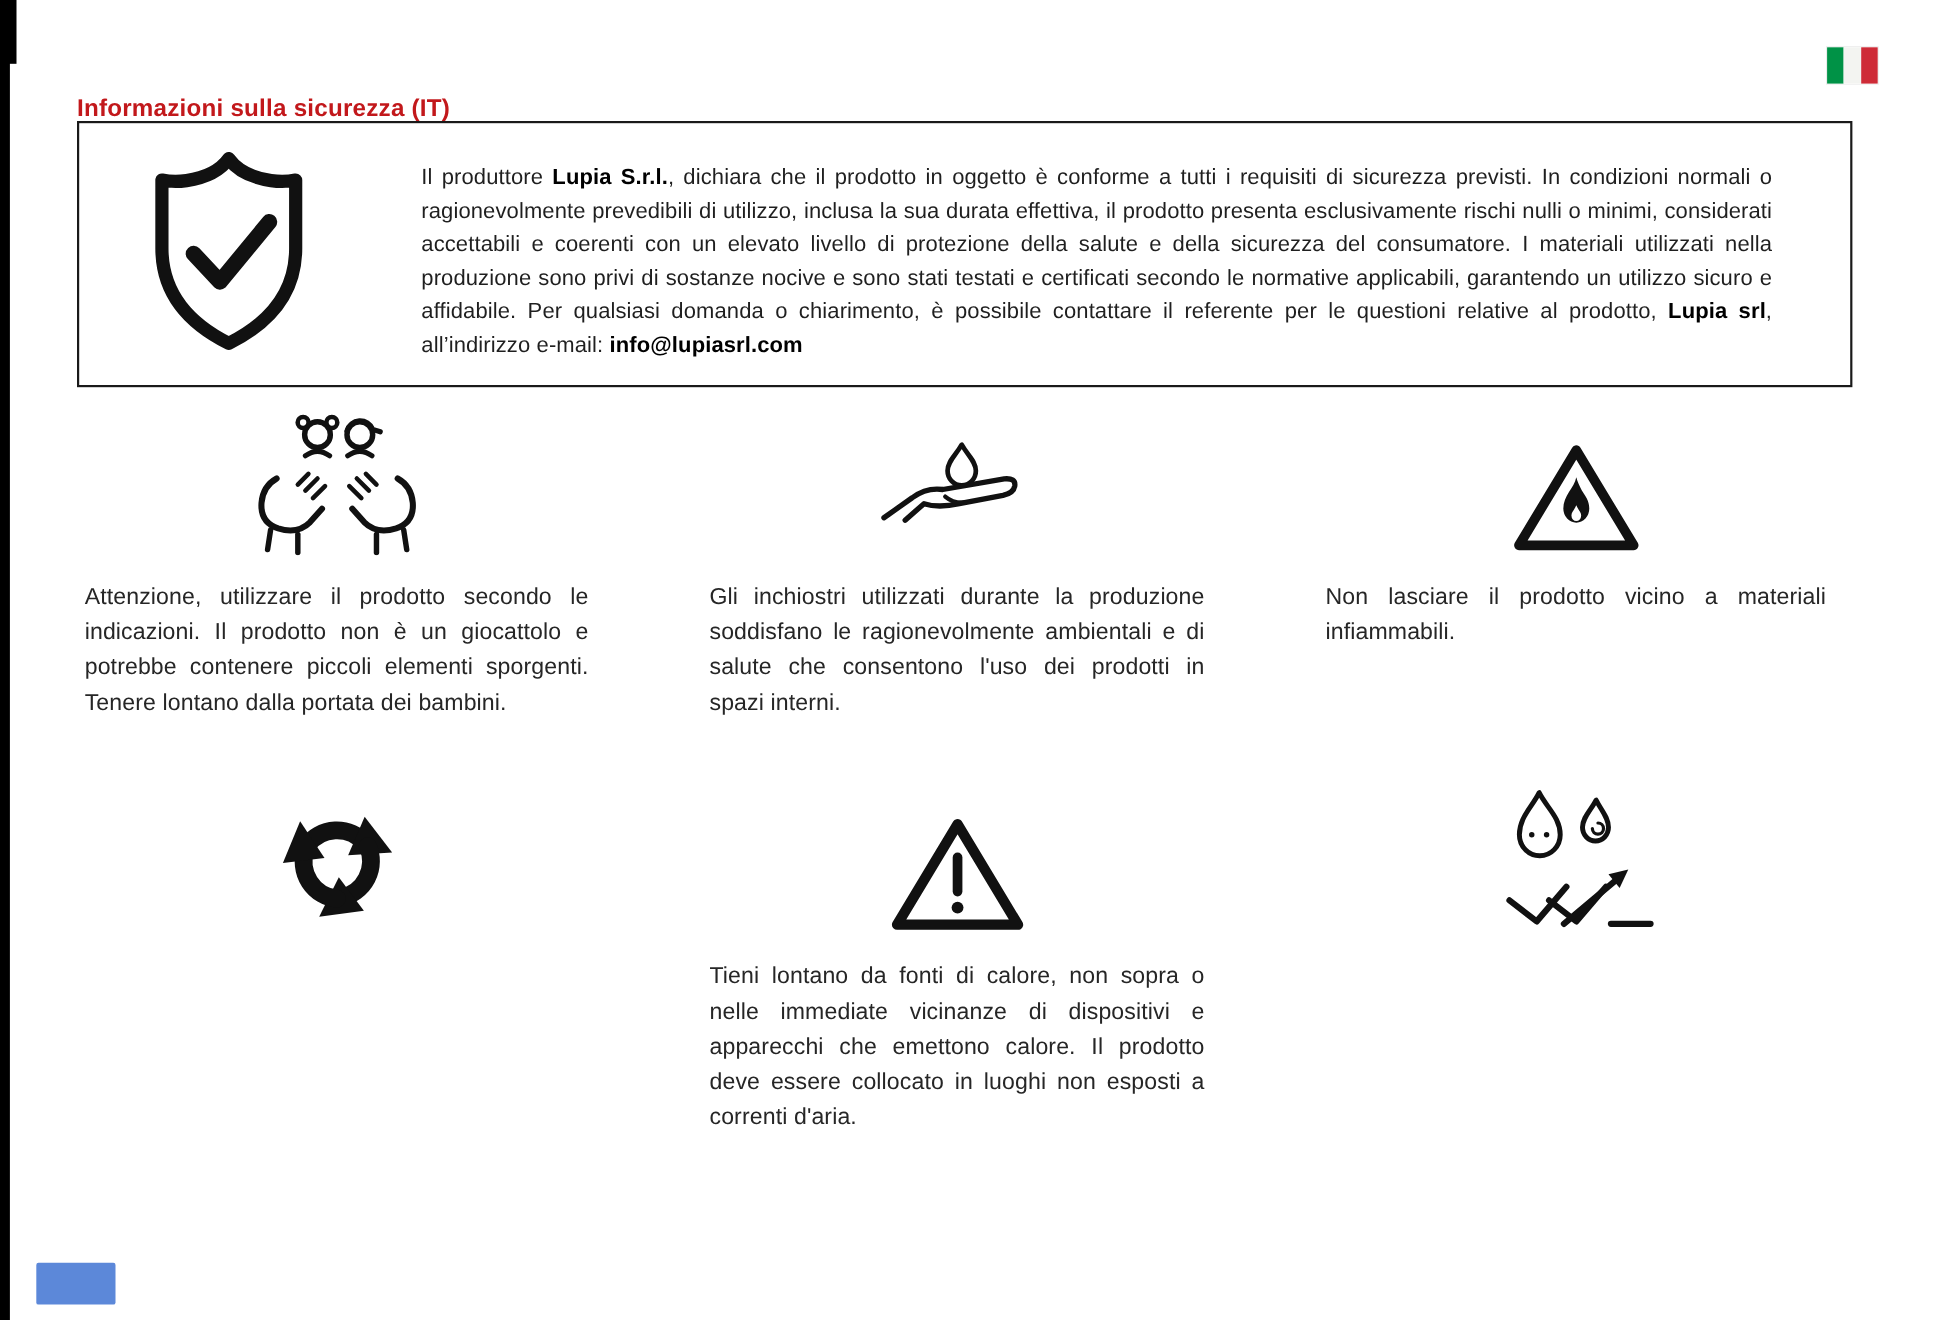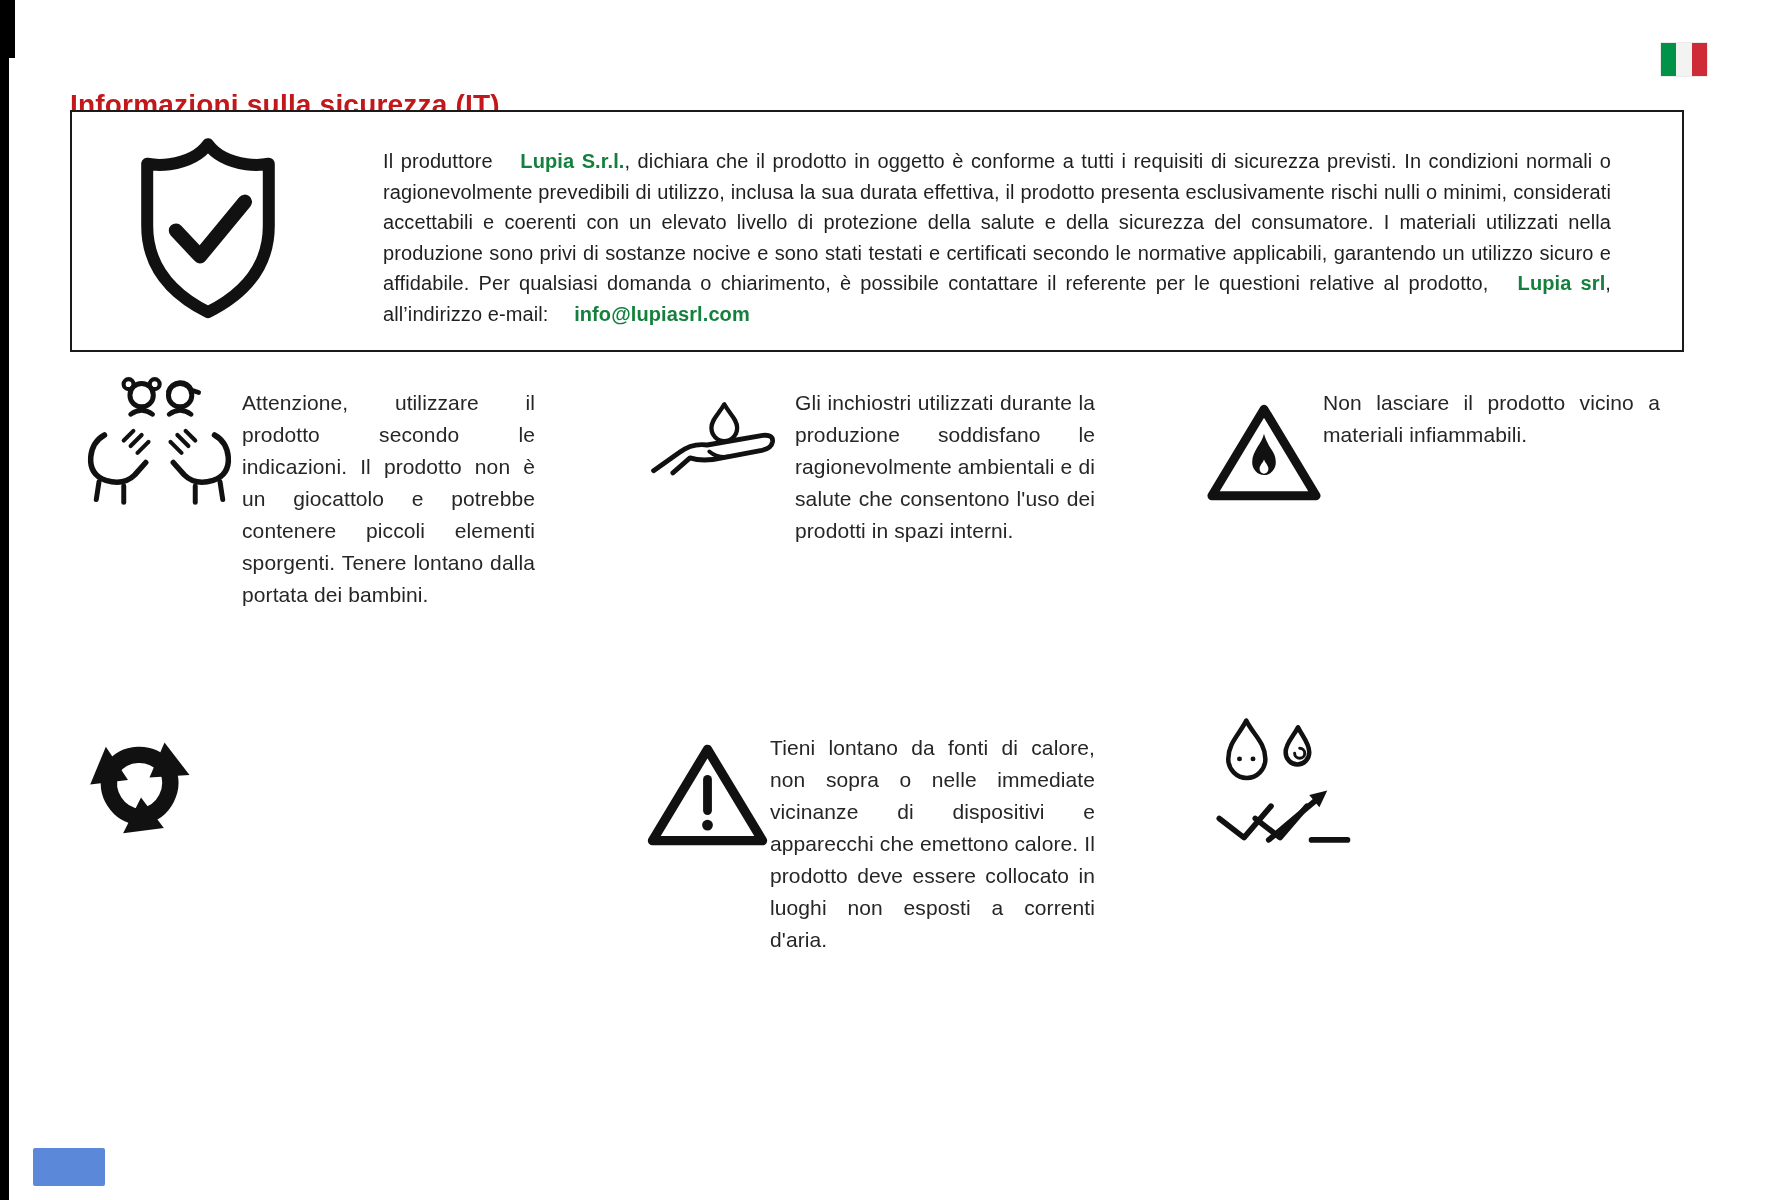--- a/index.html
+++ b/index.html
@@ -10,42 +10,42 @@
   .edge-bar{position:absolute;left:0;top:0;width:9px;height:1200px;background:#000;}
   .edge-bar-top{position:absolute;left:0;top:0;width:15px;height:58px;background:#000;}
 
   .flag{position:absolute;left:1661px;top:43px;width:46px;height:33px;display:flex;
         box-shadow:0 0 0 1px rgba(0,0,0,0.08);}
   .flag .g{flex:1;background:#009246;}
   .flag .w{flex:1;background:#F3F4F1;}
   .flag .r{flex:1;background:#CE2B37;}
 
   .page-title{
-    position:absolute;left:70px;top:70px;font-size:28px;font-weight:bold;
+    position:absolute;left:70px;top:70px;font-size:22px;font-weight:bold;
     color:#C2181B;letter-spacing:.2px;
   }
 
   .decl-box{
     position:absolute;left:70px;top:110px;width:1614px;height:242px;
     border:2px solid #1a1a1a;background:#fff;box-sizing:border-box;
   }
   .decl-box .shield{position:absolute;left:56px;top:22px;}
   .decl-text{
     position:absolute;left:311px;top:14px;width:1228px;
     font-size:20px;line-height:30.5px;color:#1f1f1f;
     text-align:justify;letter-spacing:.1px;
   }
-  .decl-text b{font-weight:bold;color:#15803d;margin-left:20px;}
+  .decl-text b{font-weight:bold;color:#000000;}
 
   .grid{
     position:absolute;left:77px;top:365px;width:1583px;
     display:grid;grid-template-columns:458px 450px 455px;column-gap:110px;
     grid-auto-rows:min-content;
   }
-  .cell{display:flex;flex-direction:row;}
+  .cell{display:flex;flex-direction:column;}
   .cell.row1{height:345px;}
   .icon-wrap{height:140px;display:flex;align-items:flex-end;justify-content:center;}
   .cell p{
     margin:22px 0 0 0;font-size:21px;line-height:32px;color:#262626;
     text-align:justify;letter-spacing:.1px;
   }
   svg{display:block;}
   .stroke{fill:none;stroke:#111;stroke-linecap:round;stroke-linejoin:round;}
   .fill{fill:#111;stroke:none;}
 

